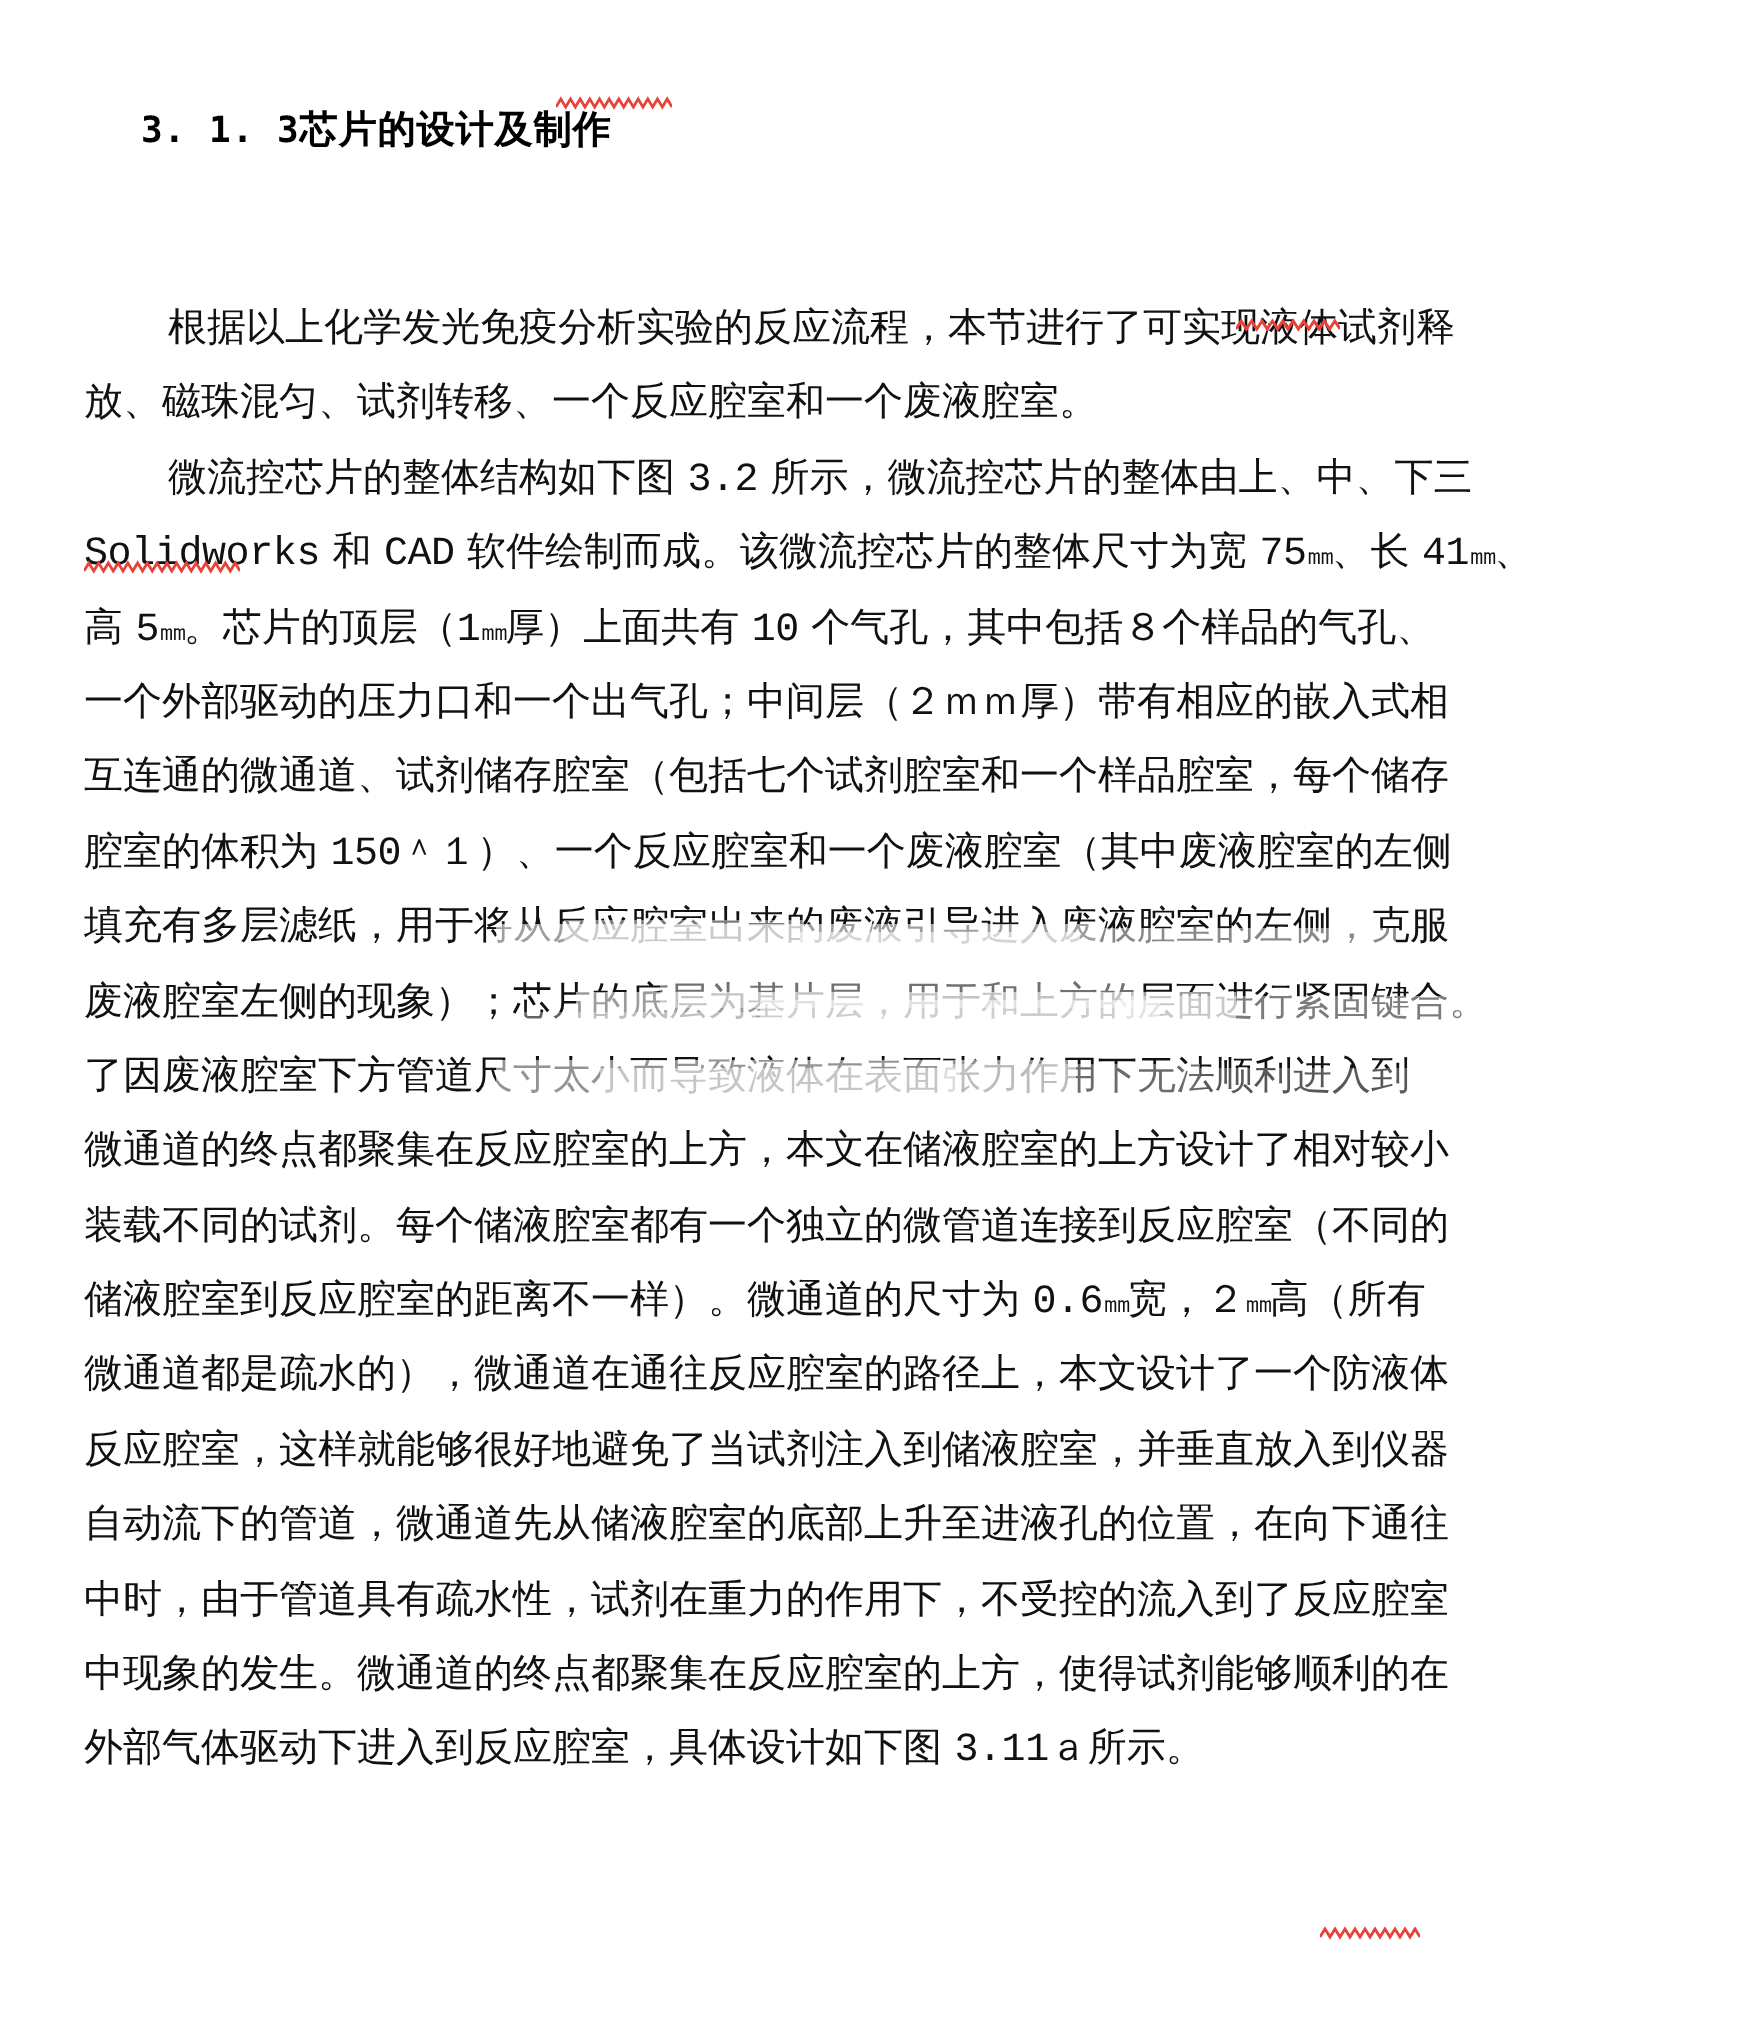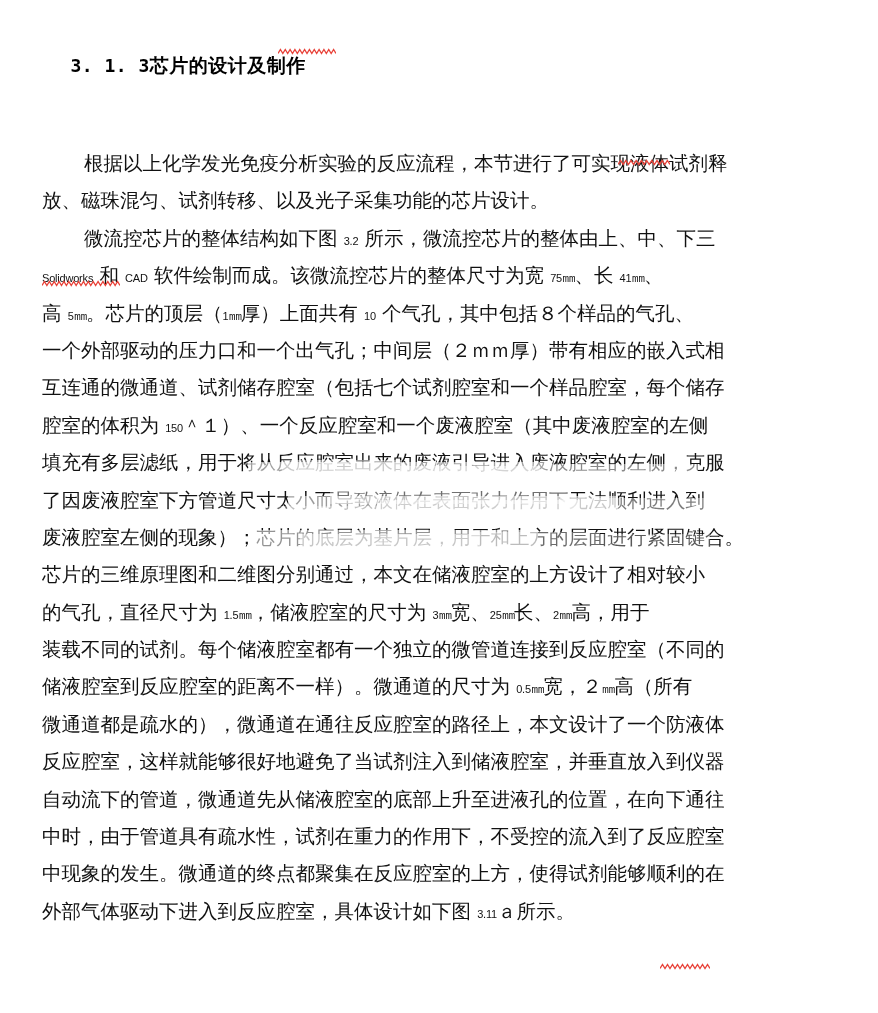--- a/index.html
+++ b/index.html
@@ -61,22 +61,22 @@
   
   .indent { display: inline-block; width: 42px; }
 
   
   .lat {
     font-family: "DejaVu Sans", "Liberation Sans", sans-serif;
     font-size: 18px;
     letter-spacing: 0.2px;
   }
   .mono {
-    font-family: Liberation Sans, sans-serif;
-    font-size: 11px;
+    font-family: Liberation Mono, monospace;
+    font-size: 20px;
     letter-spacing: -0.2px;
   }
   .mm {
     font-family: "DejaVu Sans Mono", "Liberation Mono", monospace;
     font-size: 14px;
     letter-spacing: -1.6px;
   }
 
   
   .squiggle {
@@ -100,34 +100,33 @@
 <div class="page">
 
   
   <div class="heading">
     <span class="num">3. 1. 3</span><span>芯片的设计及制作</span>
   </div>
 
   
   <div class="body-block" id="body-block">
       <div class="para-line"><span class="indent"></span>根据以上化学发光免疫分析实验的反应流程，本节进行了可实现液体试剂释</div>
-      <div class="para-line">放、磁珠混匀、试剂转移、以及光子采集功能的芯片设计。</div>
+      <div class="para-line">放、磁珠混匀、试剂转移、一个反应腔室和一个废液腔室。</div>
       <div class="para-line"><span class="indent"></span>微流控芯片的整体结构如下图 <span class="mono">3.2</span> 所示，微流控芯片的整体由上、中、下三</div>
       <div class="para-line"><span class="mono">Solidworks</span> 和 <span class="mono">CAD</span> 软件绘制而成。该微流控芯片的整体尺寸为宽 <span class="mono">75</span><span class="mm">㎜</span>、长 <span class="mono">41</span><span class="mm">㎜</span>、</div>
       <div class="para-line">高 <span class="mono">5</span><span class="mm">㎜</span>。芯片的顶层（<span class="mono">1</span><span class="mm">㎜</span>厚）上面共有 <span class="mono">10</span> 个气孔，其中包括８个样品的气孔、</div>
       <div class="para-line">一个外部驱动的压力口和一个出气孔；中间层（２ｍｍ厚）带有相应的嵌入式相</div>
       <div class="para-line">互连通的微通道、试剂储存腔室（包括七个试剂腔室和一个样品腔室，每个储存</div>
       <div class="para-line">腔室的体积为 <span class="mono">150</span><span class="lat">＾</span>１）、一个反应腔室和一个废液腔室（其中废液腔室的左侧</div>
       <div class="para-line">填充有多层滤纸，用于将从反应腔室出来的废液引导进入废液腔室的左侧，克服</div>
+      <div class="para-line">废液腔室左侧的现象）；芯片的底层为基片层，用于和上方的层面进行紧固键合。</div>
       <div class="para-line">了因废液腔室下方管道尺寸太小而导致液体在表面张力作用下无法顺利进入到</div>
-      <div class="para-line">废液腔室左侧的现象）；芯片的底层为基片层，用于和上方的层面进行紧固键合。</div>
-      <div class="para-line">芯片的三维原理图和二维图分别通过，本文在储液腔室的上方设计了相对较小</div>
-      <div class="para-line">的气孔，直径尺寸为 <span class="mono">1.5</span><span class="mm">㎜</span>，储液腔室的尺寸为 <span class="mono">3</span><span class="mm">㎜</span>宽、<span class="mono">25</span><span class="mm">㎜</span>长、<span class="mono">2</span><span class="mm">㎜</span>高，用于</div>
+      <div class="para-line">微通道的终点都聚集在反应腔室的上方，本文在储液腔室的上方设计了相对较小</div>
       <div class="para-line">装载不同的试剂。每个储液腔室都有一个独立的微管道连接到反应腔室（不同的</div>
-      <div class="para-line">储液腔室到反应腔室的距离不一样）。微通道的尺寸为 <span class="mono">0.5</span><span class="mm">㎜</span>宽，２<span class="mm">㎜</span>高（所有</div>
+      <div class="para-line">储液腔室到反应腔室的距离不一样）。微通道的尺寸为 <span class="mono">0.6</span><span class="mm">㎜</span>宽，２<span class="mm">㎜</span>高（所有</div>
       <div class="para-line">微通道都是疏水的），微通道在通往反应腔室的路径上，本文设计了一个防液体</div>
       <div class="para-line">反应腔室，这样就能够很好地避免了当试剂注入到储液腔室，并垂直放入到仪器</div>
       <div class="para-line">自动流下的管道，微通道先从储液腔室的底部上升至进液孔的位置，在向下通往</div>
       <div class="para-line">中时，由于管道具有疏水性，试剂在重力的作用下，不受控的流入到了反应腔室</div>
       <div class="para-line">中现象的发生。微通道的终点都聚集在反应腔室的上方，使得试剂能够顺利的在</div>
       <div class="para-line">外部气体驱动下进入到反应腔室，具体设计如下图 <span class="mono">3.11</span>ａ所示。</div>
     </div>
 
   
   <div>

